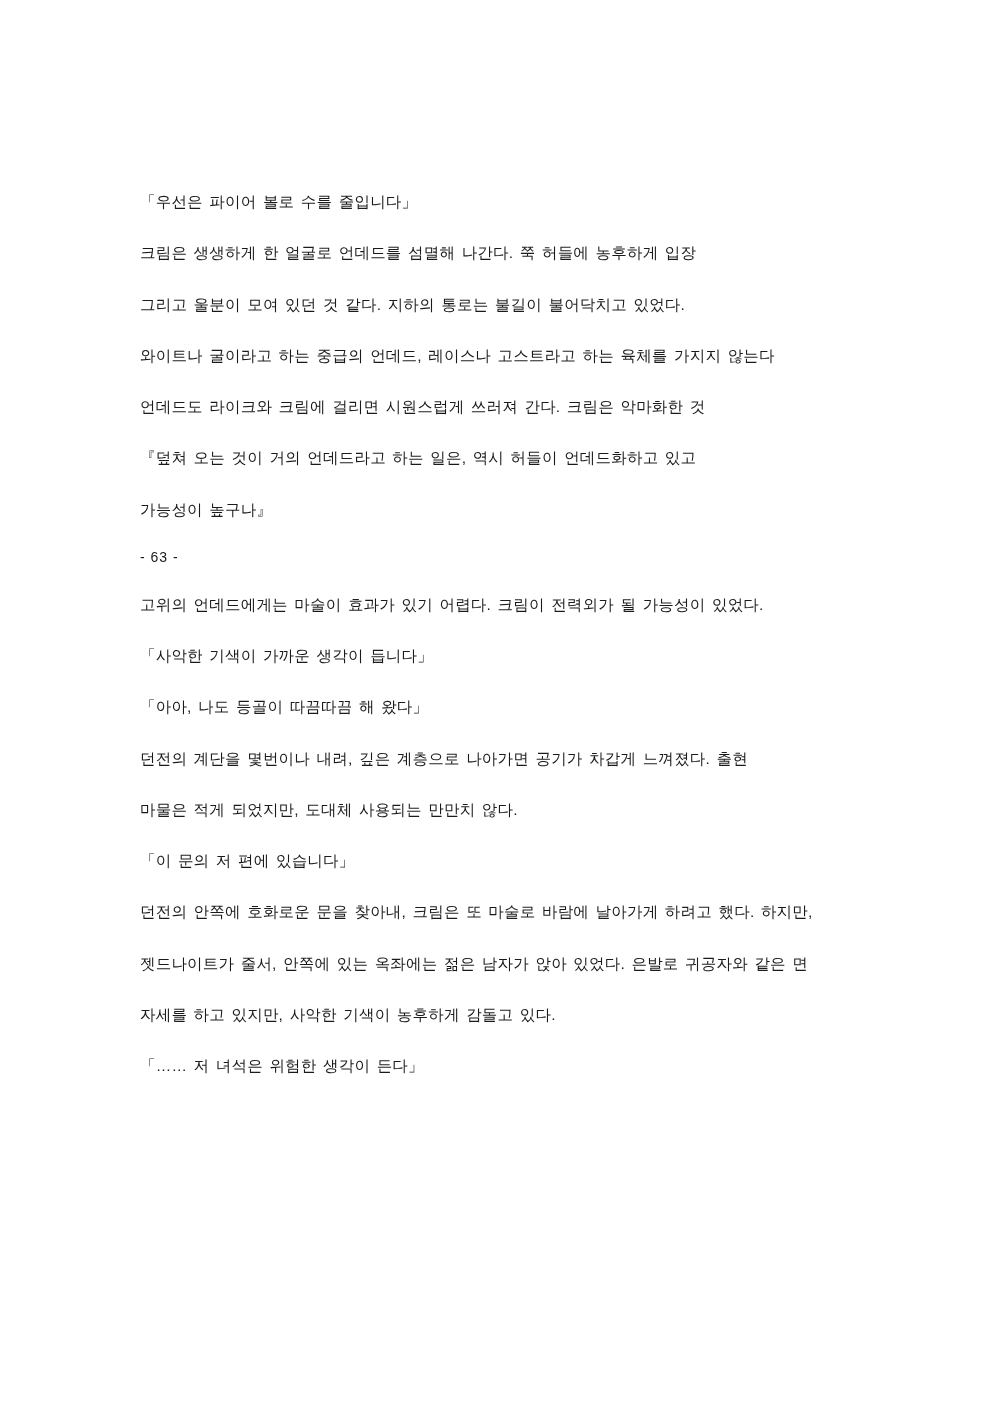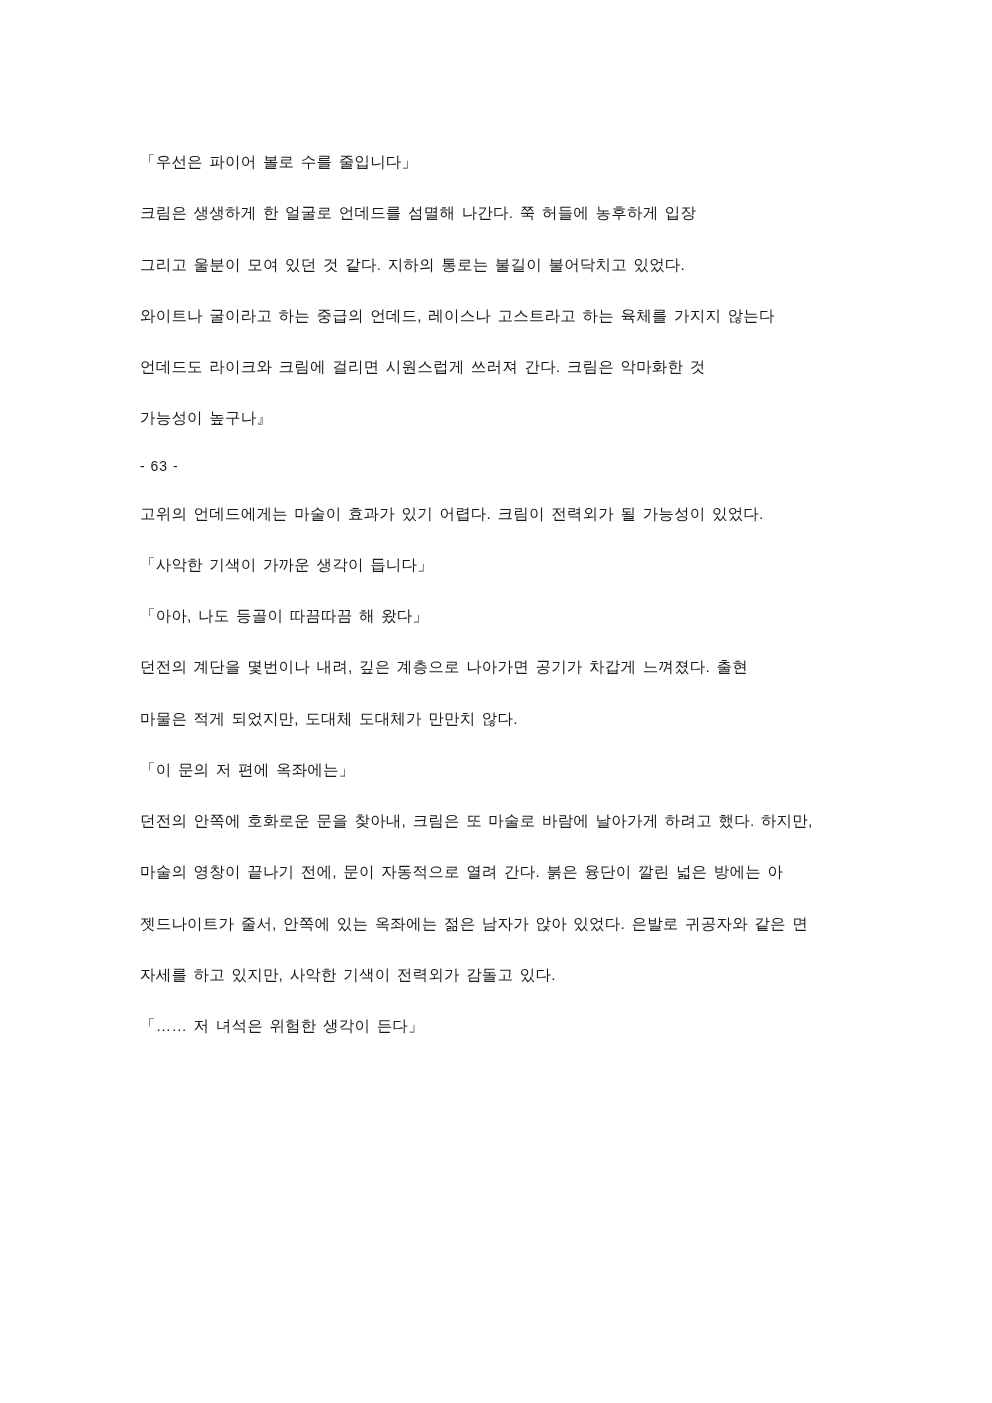--- a/index.html
+++ b/index.html
@@ -16,20 +16,21 @@
   }
   .page {
     position: relative;
     width: 992px;
     min-height: 1403px;
     box-sizing: border-box;
     padding: 150px 130px 60px 140px;
   }
   .doc-body {
     display: block;
+    margin-top: 40px;
   }
   .para {
     font-size: 15.5px;
     line-height: 1.5;
     color: #1a1a1a;
     margin: 0 0 28px 0;
     letter-spacing: 0.2px;
     word-spacing: 2px;
     max-width: 730px;
   }
@@ -49,27 +50,27 @@
 </head>
 <body>
 
 <div class="page">
   <div class="doc-body" id="doc-body">
       <div class="para">「우선은 파이어 볼로 수를 줄입니다」</div>
       <div class="para wide">크림은 생생하게 한 얼굴로 언데드를 섬멸해 나간다. 쭉 허들에 농후하게 입장</div>
       <div class="para wide">그리고 울분이 모여 있던 것 같다. 지하의 통로는 불길이 불어닥치고 있었다.</div>
       <div class="para wide">와이트나 굴이라고 하는 중급의 언데드, 레이스나 고스트라고 하는 육체를 가지지 않는다</div>
       <div class="para wide">언데드도 라이크와 크림에 걸리면 시원스럽게 쓰러져 간다. 크림은 악마화한 것</div>
+      <div class="para wide">『덮쳐 오는 것이 거의 언데드라고 하는 일은, 역시 허들이 언데드화하고 있고</div>
       <div class="para">가능성이 높구나』</div>
       <div class="page-number">- 63 -</div>
       <div class="para wide">고위의 언데드에게는 마술이 효과가 있기 어렵다. 크림이 전력외가 될 가능성이 있었다.</div>
       <div class="para">「사악한 기색이 가까운 생각이 듭니다」</div>
       <div class="para">「아아, 나도 등골이 따끔따끔 해 왔다」</div>
       <div class="para wide">던전의 계단을 몇번이나 내려, 깊은 계층으로 나아가면 공기가 차갑게 느껴졌다. 출현</div>
-      <div class="para">마물은 적게 되었지만, 도대체 도대체가 만만치 않다.</div>
-      <div class="para">「이 문의 저 편에 옥좌에는」</div>
+      <div class="para">마물은 적게 되었지만, 도대체 사용되는 만만치 않다.</div>
+      <div class="para">「이 문의 저 편에 있습니다」</div>
       <div class="para wide">던전의 안쪽에 호화로운 문을 찾아내, 크림은 또 마술로 바람에 날아가게 하려고 했다. 하지만,</div>
-      <div class="para wide">마술의 영창이 끝나기 전에, 문이 자동적으로 열려 간다. 붉은 융단이 깔린 넓은 방에는 아</div>
       <div class="para wide">젯드나이트가 줄서, 안쪽에 있는 옥좌에는 젊은 남자가 앉아 있었다. 은발로 귀공자와 같은 면</div>
-      <div class="para">자세를 하고 있지만, 사악한 기색이 전력외가 감돌고 있다.</div>
+      <div class="para">자세를 하고 있지만, 사악한 기색이 농후하게 감돌고 있다.</div>
       <div class="para last">「…… 저 녀석은 위험한 생각이 든다」</div>
     </div>
 </div>
 
 </body></html>

